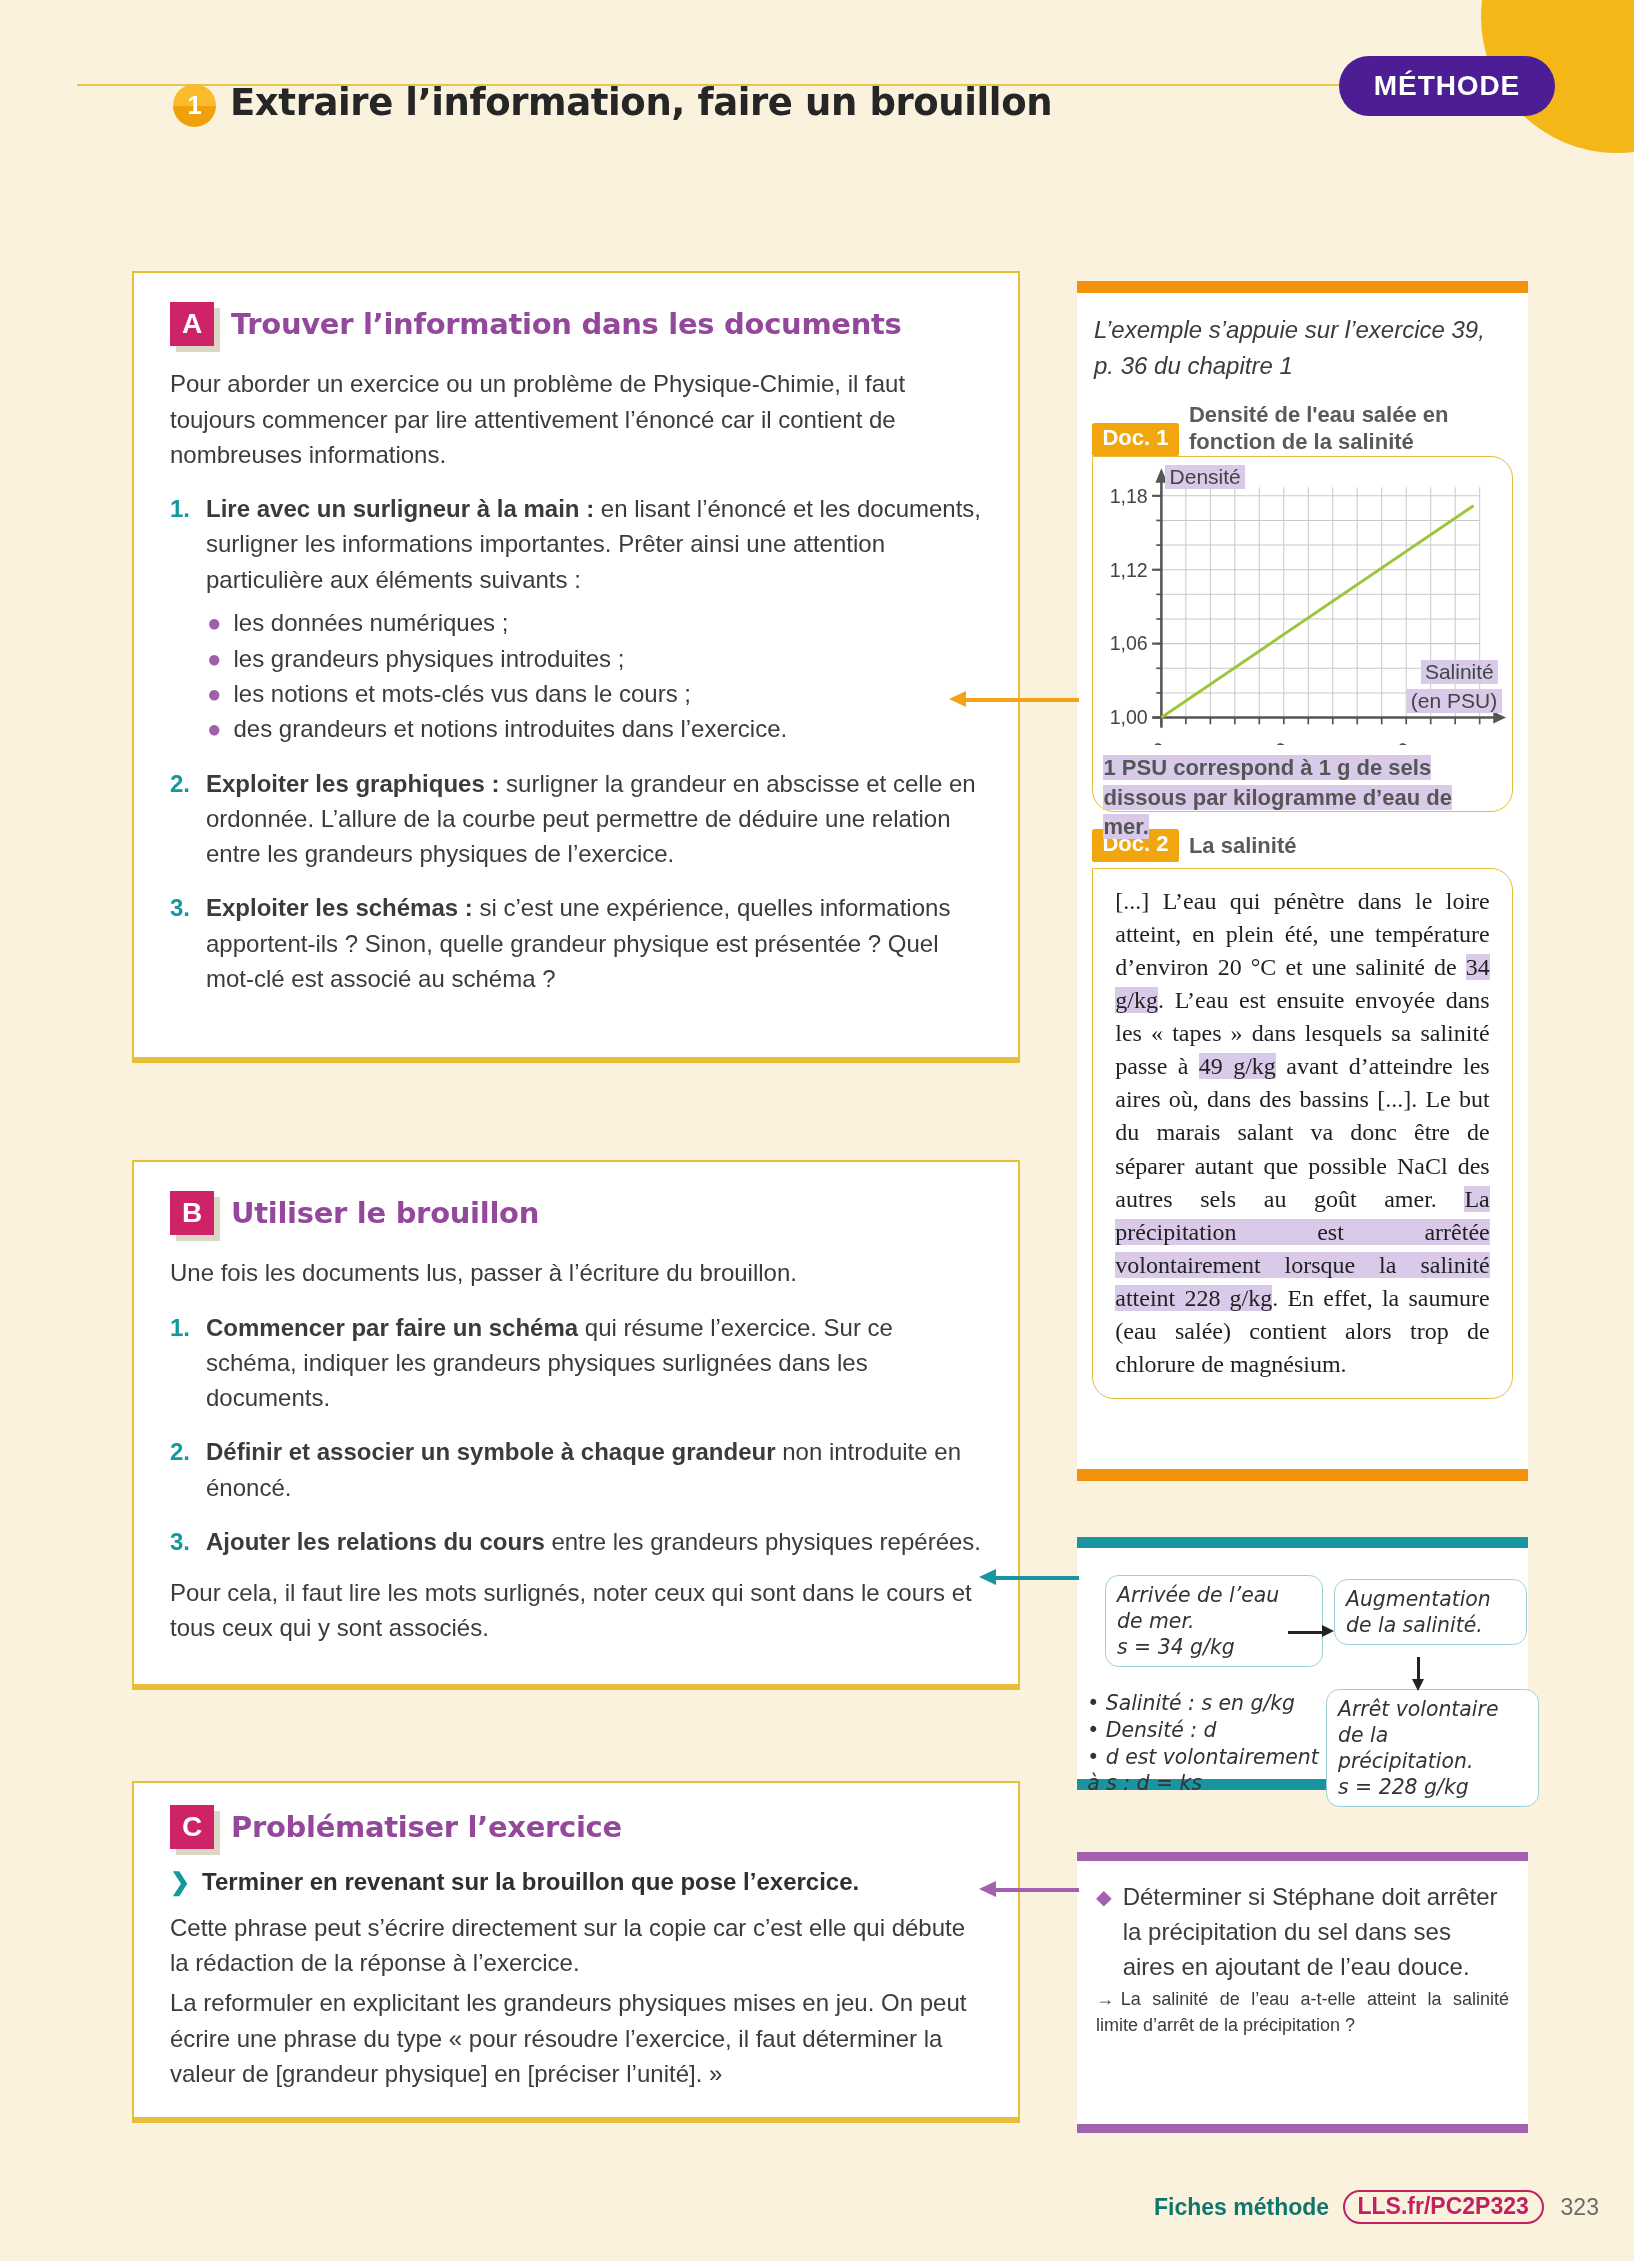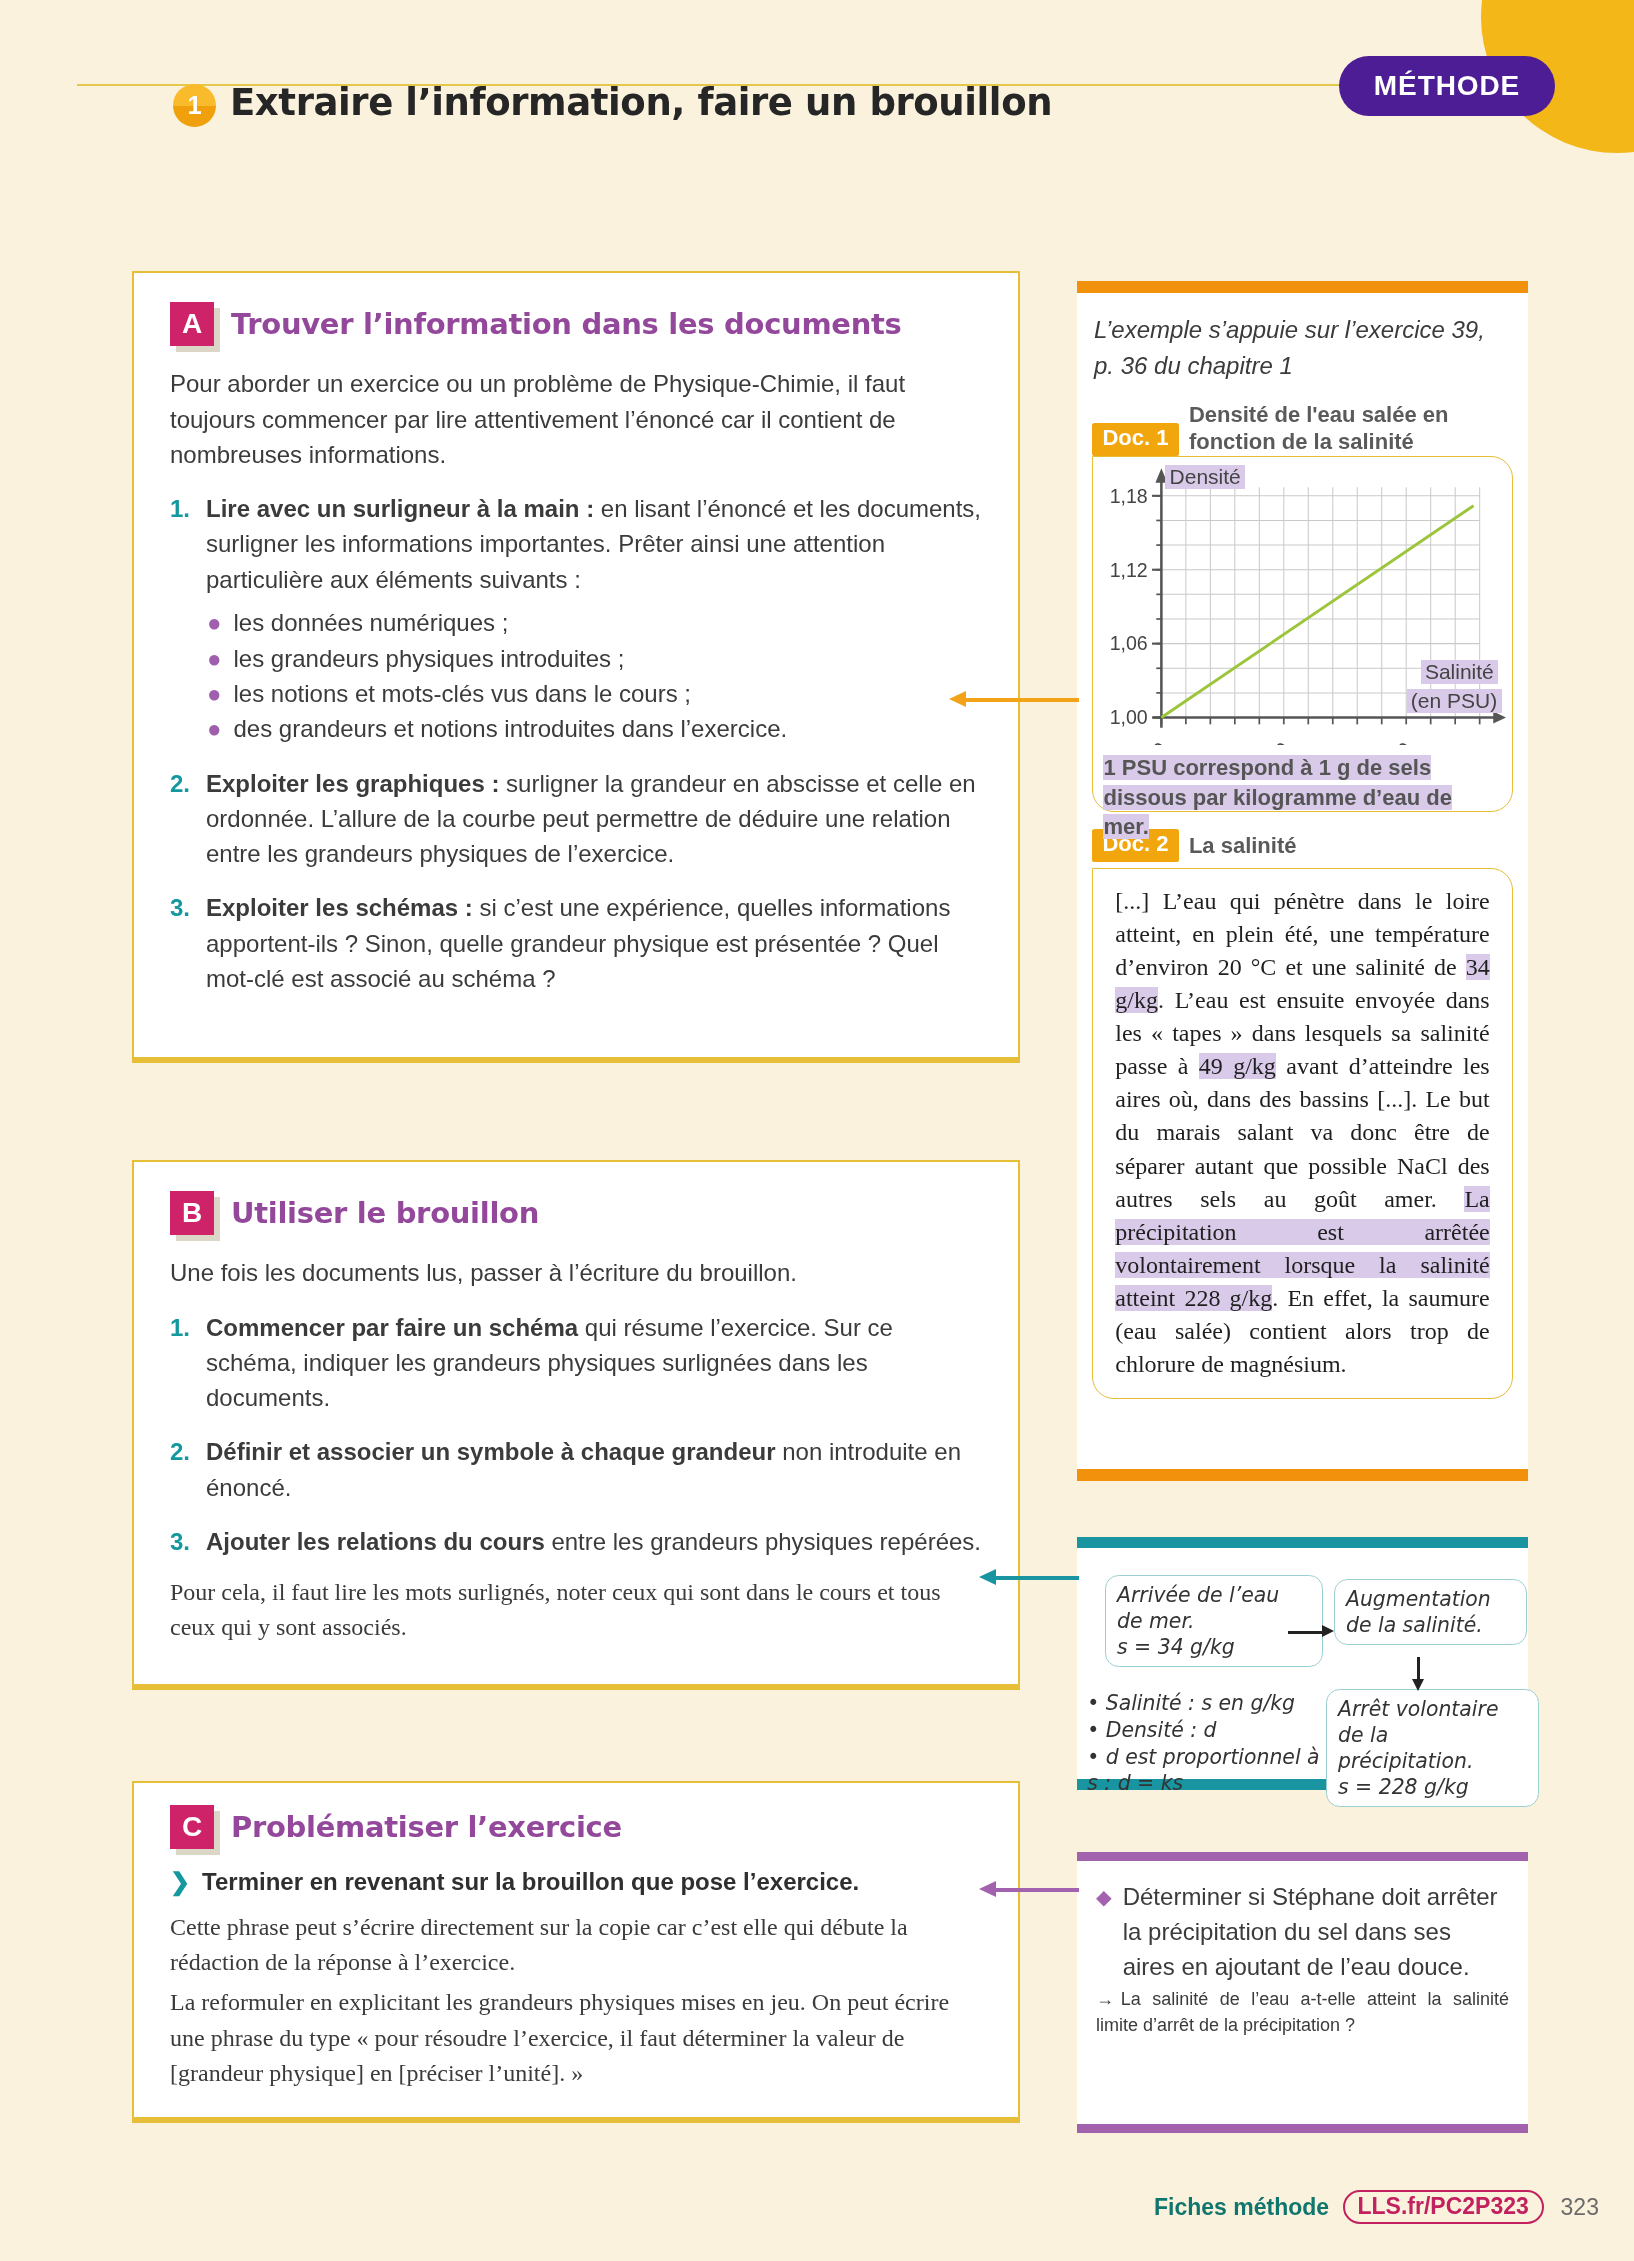--- a/index.html
+++ b/index.html
@@ -27,21 +27,21 @@
   .body-txt{font-size:24px;line-height:1.47;}
   .ybox p.intro{margin:20.4px 0 0;}
   .num-item{display:flex;margin:19px 0 0;}
   .num{color:#13989F;font-weight:800;flex:0 0 36px;}
   .itext{flex:1;}
   .bullets{margin:8.5px 0 0 37px;}
   .bullet-row{display:flex;gap:12px;line-height:1.47;}
   .dot{color:#A05FAD;flex:none;}
   .chev-line{display:flex;gap:12px;margin:15.3px 0 0;font-weight:800;color:#2f2f2f;}
   .chev{color:#13989F;font-weight:800;flex:none;}
-  .ybox p.plain{margin:15.3px 0 0;font-family:Liberation Serif, serif;}
+  .ybox p.plain{margin:15.3px 0 0;}
   
   .panel{position:absolute;left:1077px;top:281px;width:451px;height:1200px;background:#fff;
          border-top:12px solid #F2920C;border-bottom:12px solid #F2920C;box-sizing:border-box;padding:10.2px 15.3px;}
   .panel-intro{font-style:italic;font-size:24px;line-height:1.5;margin:8.5px 1.7px 0;}
   .doc-head{display:flex;align-items:flex-start;gap:10.2px;margin-top:17px;}
   .doc-badge{background:#F2A60D;color:#fff;font-weight:800;font-size:22px;padding:2.6px 10.2px 4.3px;border-radius:2.6px;flex:none;margin-top:22px;}
   .doc-head.d2 .doc-badge{margin-top:0;}
   .doc-title{font-weight:800;font-size:22px;color:#5A5A5A;line-height:1.25;}
   .doc-box{border:1.7px solid #E6BE37;border-radius:0 22px 22px 22px;background:#fff;}
   .chart-box{position:relative;height:356px;box-sizing:border-box;padding:5.1px 1.7px 8.5px;}
@@ -267,21 +267,21 @@
     <div class="scratch-box hw sb3">Arrêt volontaire
 de la précipitation.
 s = 228 g/kg</div>
     <div class="sa-line" style="left:211px;top:83px;width:36px;height:2.6px;"></div>
     <div class="sa-head-right" style="left:245px;top:77px;"></div>
     <div class="sa-line" style="left:340px;top:109px;width:2.6px;height:24px;"></div>
     <div class="sa-head-down" style="left:335px;top:131px;"></div>
     <div class="notes hw">
       <div class="note"><span>•</span> <span>Salinité : s en g/kg</span></div>
       <div class="note"><span>•</span> <span>Densité : d</span></div>
-      <div class="note"><span>•</span> <span>d est proportionnel à s : d = ks</span></div>
+      <div class="note"><span>•</span> <span>d est volontairement à s : d = ks</span></div>
     </div>
   </div>
 
   <div class="problem">
     <div class="prob-item">
       <span class="diamond">◆</span>
       <span>Déterminer si Stéphane doit arrêter la précipitation du sel dans ses aires en ajoutant de l’eau douce.</span>
     </div>
     <p class="prob-arrow"><span class="arrow-glyph">→</span><span>La salinité de l’eau a-t-elle atteint la salinité limite d’arrêt de la précipitation ?</span></p>
   </div>

